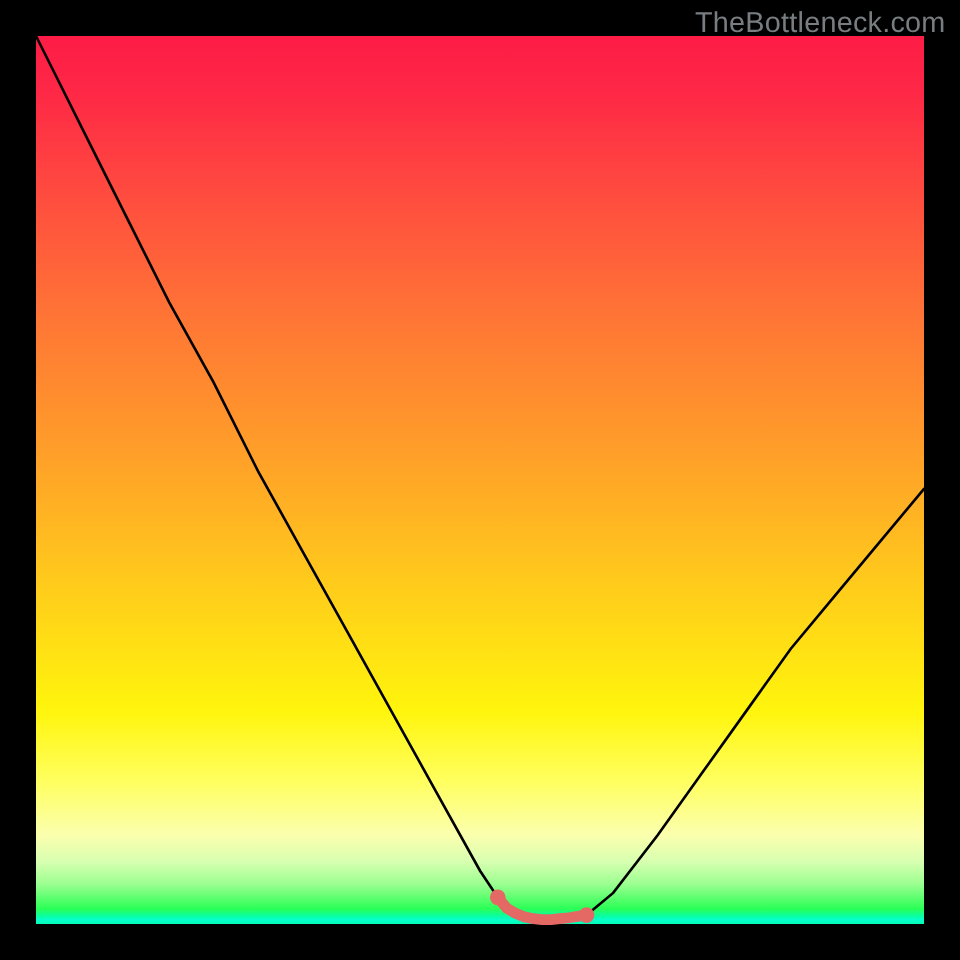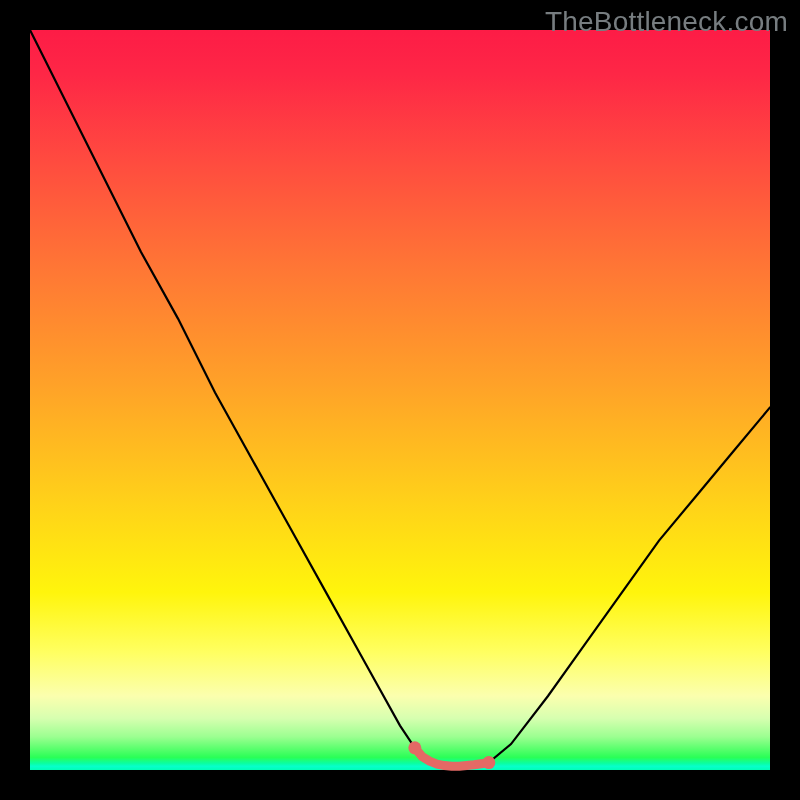--- a/index.html
+++ b/index.html
@@ -52,21 +52,21 @@
     top: 0;
     width: 740px;
     height: 740px;
     overflow: visible;
   }
   .watermark {
     position: absolute;
     top: 6px;
     right: 12px;
     color: #777d80;
-    font-size: 28px;
+    font-size: 24px;
     letter-spacing: 0.2px;
     font-weight: 400;
   }
 </style>
 </head>
 <body>
 
 <div class="frame">
   <div class="plot-area">
     <svg class="curve" viewBox="0 0 740 740">

